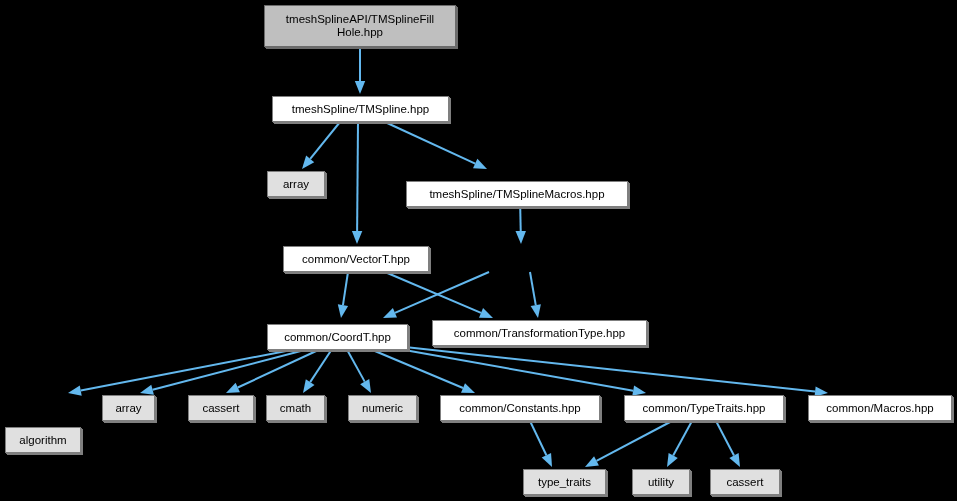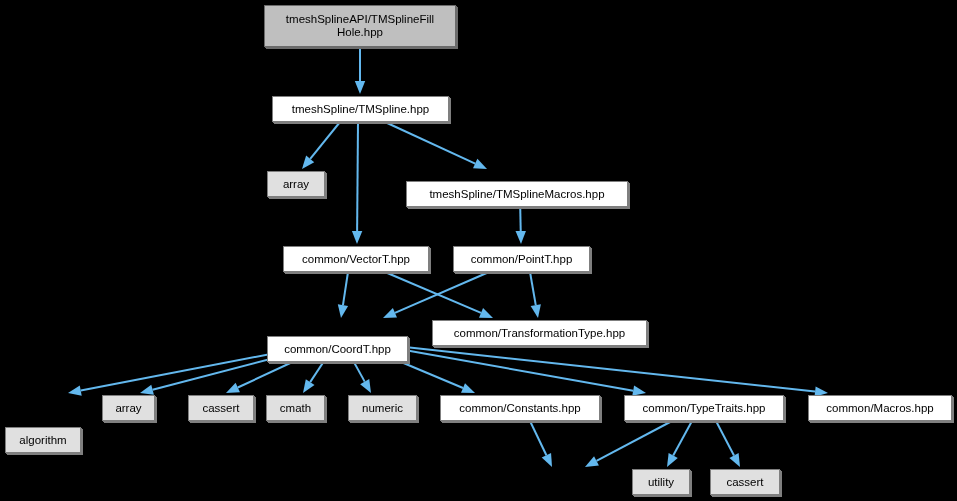--- a/index.html
+++ b/index.html
@@ -83,26 +83,26 @@
       <polygon points="668.638825715681,453.0948121093736 677.7765206152354,458.0609506417402 667,467" fill="#63b8ee"></polygon>
       <line x1="716" y1="421" x2="733.9866419129647" y2="455.4743969998491" stroke="#63b8ee" stroke-width="2"></line>
       <polygon points="729.3764007129043,457.8797402346632 738.5968831130251,453.069053765035 740,467" fill="#63b8ee"></polygon>
     </svg>
 <div class="node root" style="left: 264px; top: 5px; width: 192px; height: 42px;">tmeshSplineAPI/TMSplineFill
 Hole.hpp</div>
     <div class="node" style="left: 272px; top: 96px; width: 177px; height: 26px;">tmeshSpline/TMSpline.hpp</div>
     <div class="node lib" style="left: 267px; top: 171px; width: 58px; height: 26px;">array</div>
     <div class="node" style="left: 406px; top: 171px; width: 222px; height: 26px; margin-top: 10px;">tmeshSpline/TMSplineMacros.hpp</div>
     <div class="node" style="left: 283px; top: 246px; width: 146px; height: 26px;">common/VectorT.hpp</div>
-    <div class="node" style="left: 453px; top: 246px; width: 137px; height: 26px;">common/PointT.hpp</div>
-    <div class="node" style="left: 267px; top: 336px; width: 141px; height: 26px;">common/CoordT.hpp</div>
+    <div class="node" style="left: 267px; top: 324px; width: 141px; height: 26px;">common/CoordT.hpp</div>
     <div class="node" style="left: 432px; top: 320px; width: 215px; height: 26px;">common/TransformationType.hpp</div>
     <div class="node lib" style="left: 5px; top: 395px; width: 76px; height: 26px; margin-top: 32px;">algorithm</div>
     <div class="node lib" style="left: 102px; top: 395px; width: 53px; height: 26px;">array</div>
     <div class="node lib" style="left: 188px; top: 395px; width: 66px; height: 26px;">cassert</div>
     <div class="node lib" style="left: 266px; top: 395px; width: 59px; height: 26px;">cmath</div>
     <div class="node lib" style="left: 348px; top: 395px; width: 69px; height: 26px;">numeric</div>
     <div class="node" style="left: 440px; top: 395px; width: 160px; height: 26px;">common/Constants.hpp</div>
     <div class="node" style="left: 624px; top: 395px; width: 160px; height: 26px;">common/TypeTraits.hpp</div>
     <div class="node" style="left: 808px; top: 395px; width: 144px; height: 26px;">common/Macros.hpp</div>
+    <div class="node lib" style="left: 523px; top: 469px; width: 83px; height: 26px;">type_traits</div>
     <div class="node lib" style="left: 632px; top: 469px; width: 58px; height: 26px;">utility</div>
     <div class="node lib" style="left: 710px; top: 469px; width: 70px; height: 26px;">cassert</div>
   </div>
 
 </body></html>

